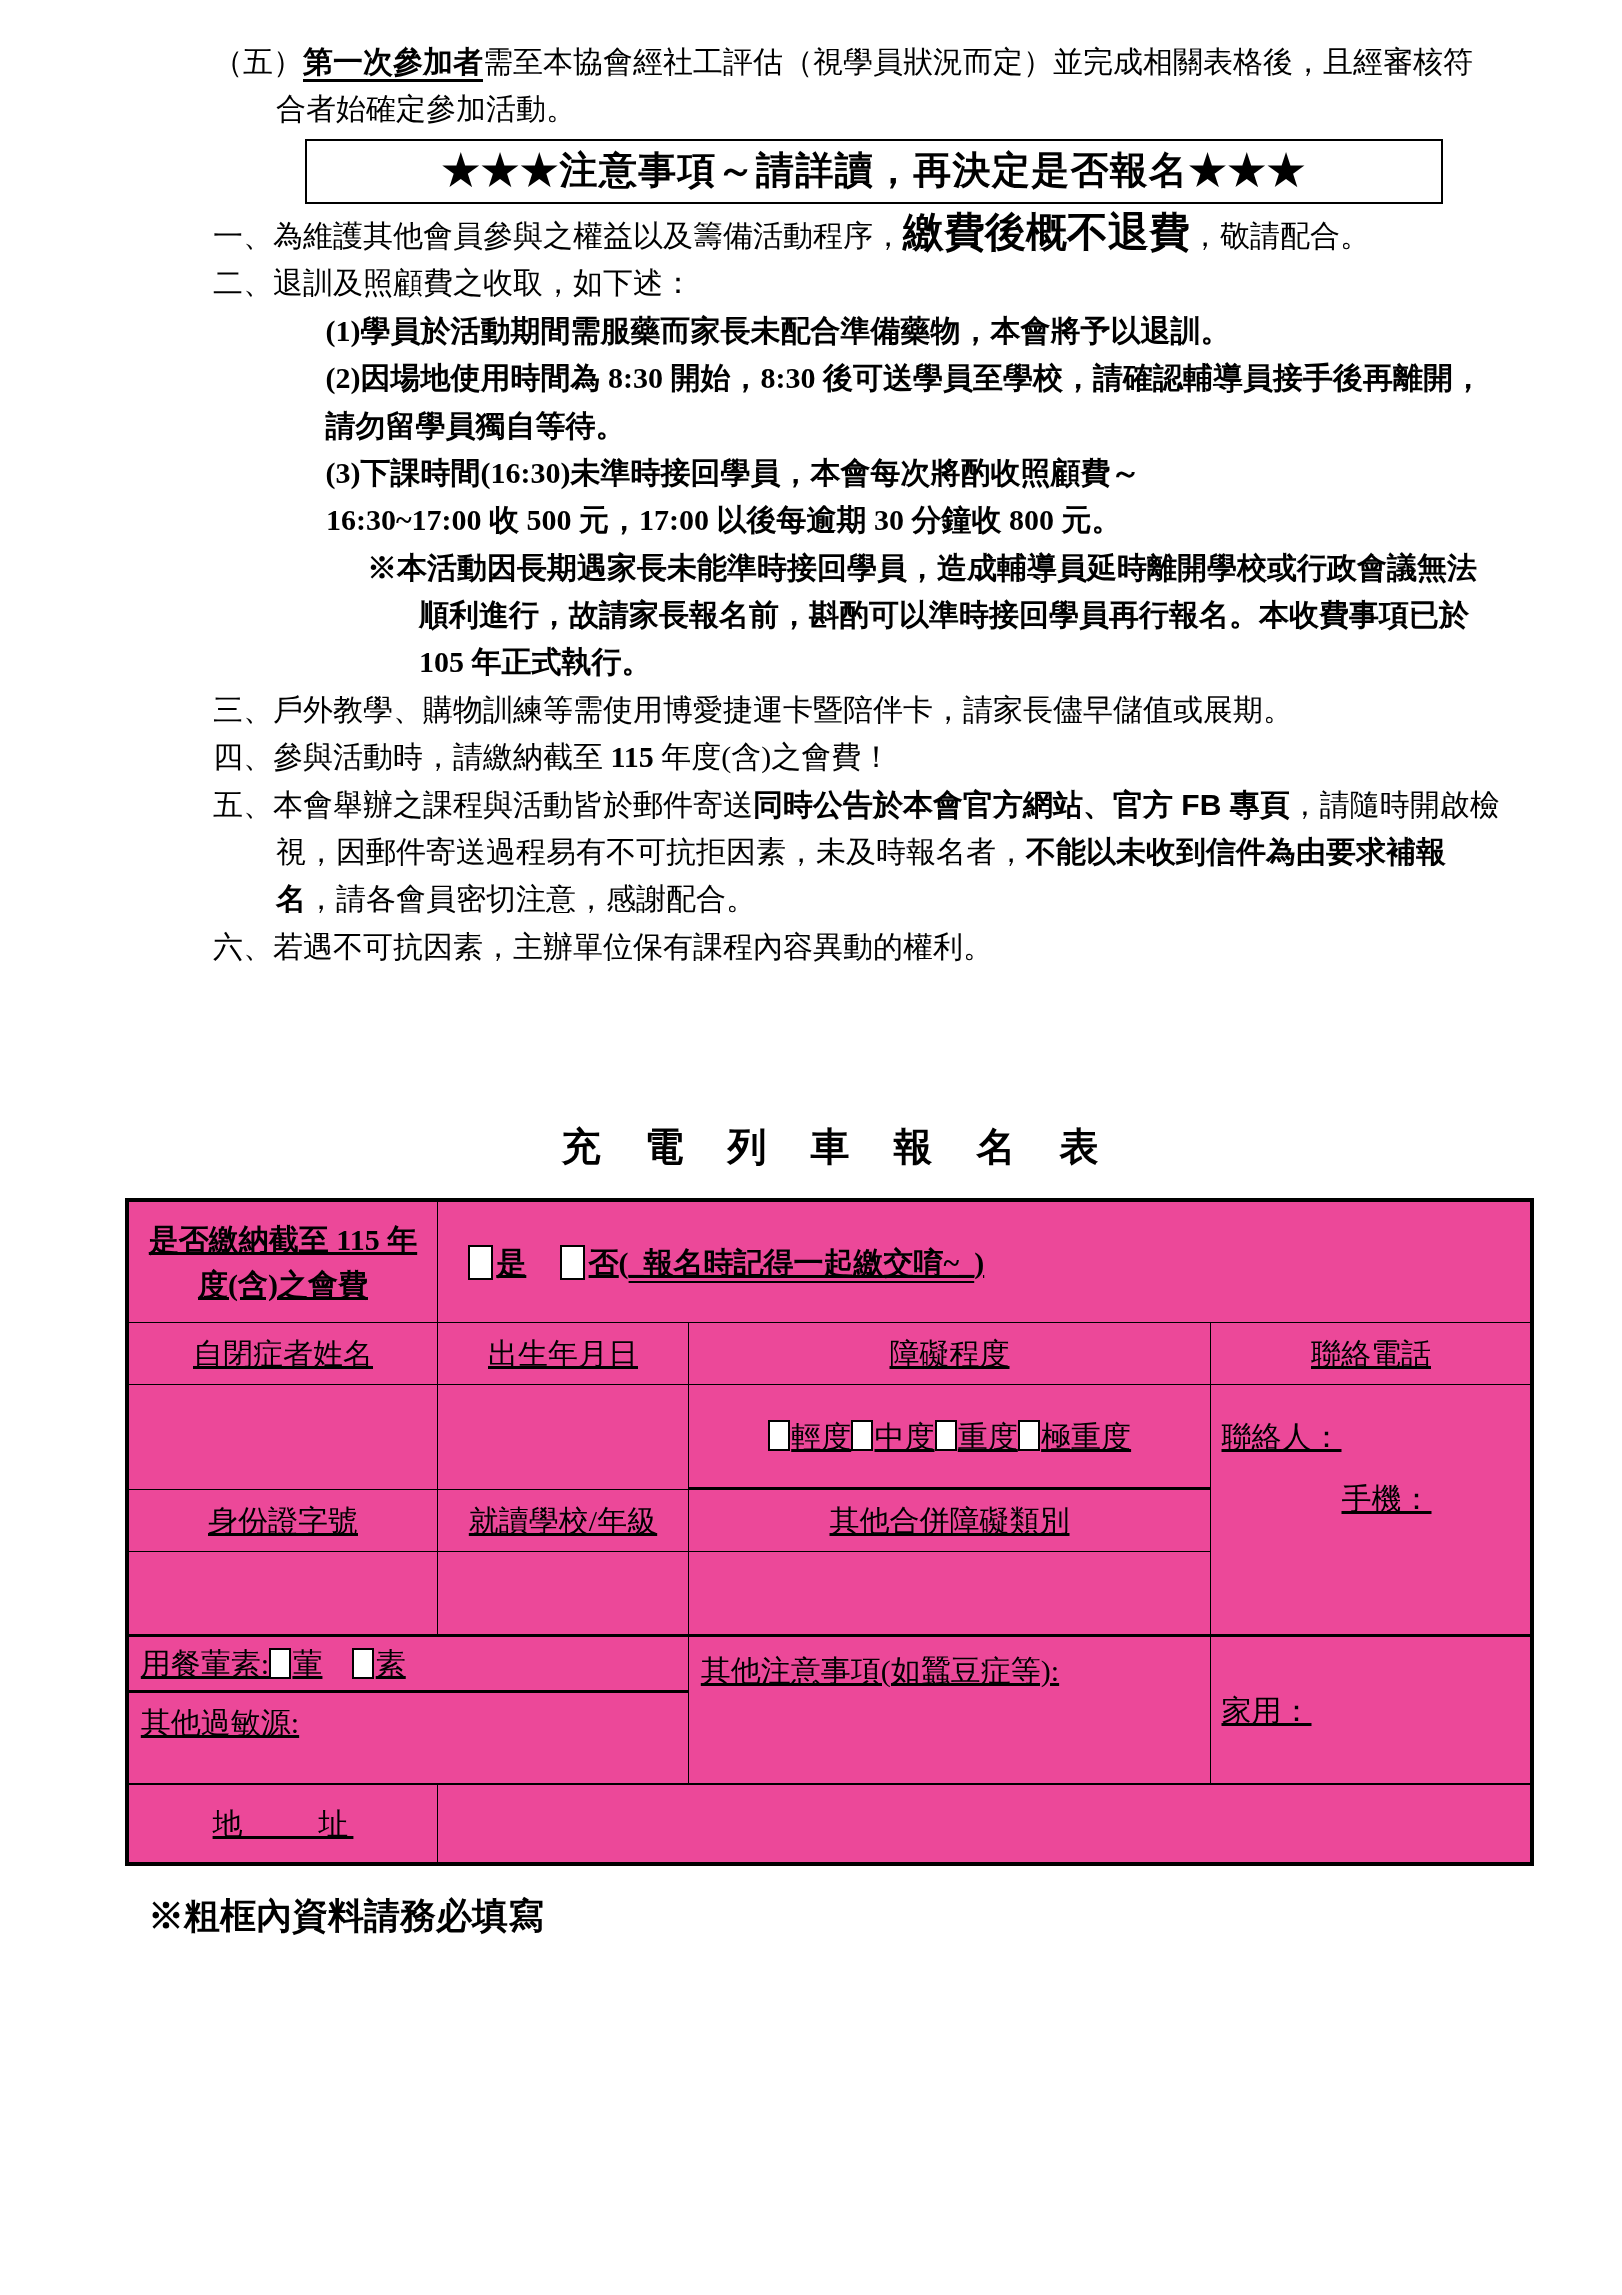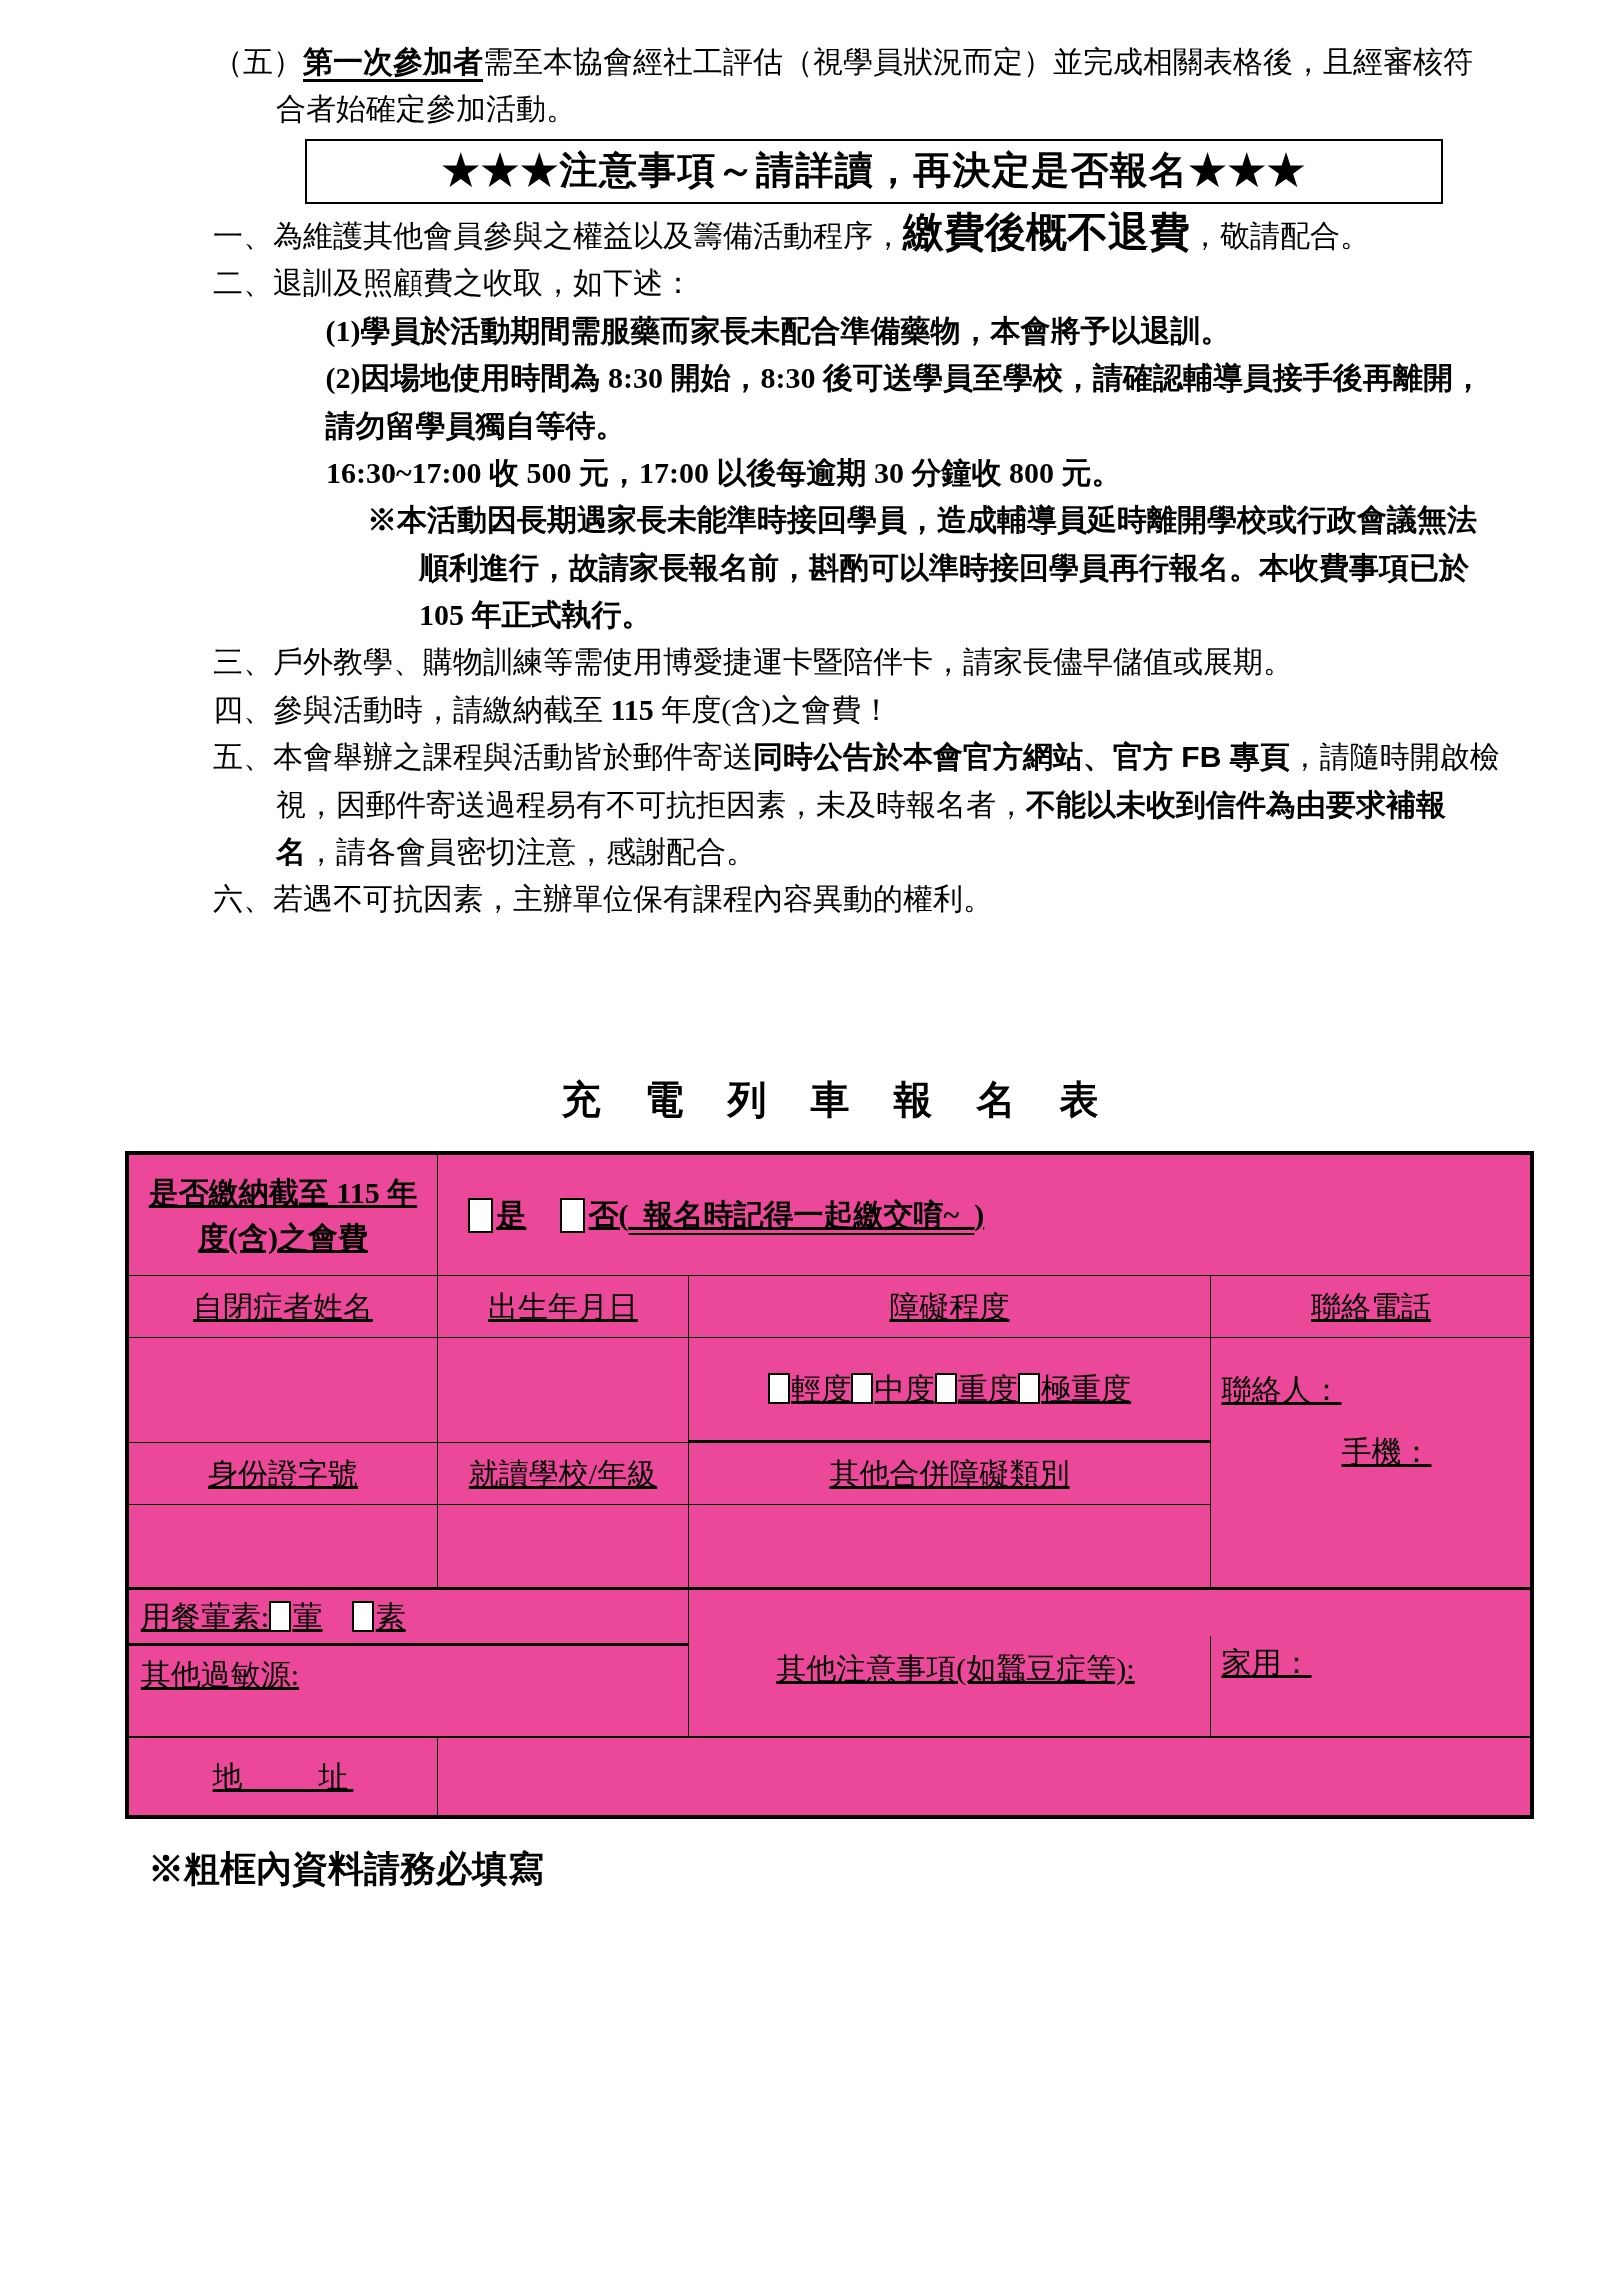--- a/index.html
+++ b/index.html
@@ -49,21 +49,21 @@
   .feeval{grid-row:1;grid-column:2/5;justify-content:flex-start;padding-left:30px;}
   .gh1{grid-row:2;grid-column:1;}.gh2{grid-row:2;grid-column:2;}.gh3{grid-row:2;grid-column:3;}.gh4{grid-row:2;grid-column:4;}
   .ge1{grid-row:3;grid-column:1;}.ge2{grid-row:3;grid-column:2;}
   .sev{grid-row:3;grid-column:3;white-space:nowrap;}
   .contact{grid-row:3/6;grid-column:4;flex-direction:row;align-items:flex-start;justify-content:flex-start;padding-left:10.5px;}
   .contact .lbl1{margin-top:27.5px;}
   .contact .lbl2{margin-top:90px;}
   .gid{grid-row:4;grid-column:1;}.gsch{grid-row:4;grid-column:2;}.gcom{grid-row:4;grid-column:3;}
   .ge3{grid-row:5;grid-column:1;}.ge4{grid-row:5;grid-column:2;}.ge5{grid-row:5;grid-column:3;}
   .diet{grid-row:6;grid-column:1/3;justify-content:flex-start;padding-left:11.8px;white-space:nowrap;}
-  .notes{grid-row:6/8;grid-column:3;align-items:flex-start;justify-content:center;padding:9.2px 0 0 11.8px;margin-top:46px;}
+  .notes{grid-row:6/8;grid-column:3;align-items:flex-start;justify-content:flex-start;padding:9.2px 0 0 11.8px;}
   .home{grid-row:6/8;grid-column:4;justify-content:flex-start;align-items:center;padding-left:10.5px;}
   .allergy{grid-row:7;grid-column:1/3;align-items:flex-start;justify-content:flex-start;padding:5.2px 0 0 11.8px;}
   .gaddr{grid-row:8;grid-column:1;letter-spacing:5.2px;}
   .gaddrv{grid-row:8;grid-column:2/5;}
   .cb{
     display:inline-block;box-sizing:border-box;border:2px solid #000;background:#fff;
     width:25px;height:35px;vertical-align:-5.2px;margin-right:3.3px;
   }
   .cb.small{width:22px;height:31px;vertical-align:-4.6px;margin-right:1.3px;}
   .gap1{display:inline-block;width:34px;}
@@ -80,20 +80,21 @@
   <p class="hang1"><span>（五）</span><span class="rs-blu">第一次參加者</span><span>需至本協會經社工評估（視學員狀況而定）並完成相關表格後，且經審核符合者始確定參加活動。</span></p>
 
   <div class="star-box">
     <span>★★★注意事項～請詳讀，再決定是否報名★★★</span>
   </div>
 
   <p class="hang1"><span>一、為維護其他會員參與之權益以及籌備活動程序，</span><span class="rs-bl">繳費後概不退費</span><span>，敬請配合。</span></p>
   <p class="hang1"><span>二、退訓及照顧費之收取，如下述：</span></p>
   <p class="l2"><span class="rs-b">(1)學員於活動期間需服藥而家長未配合準備藥物，本會將予以退訓。</span></p>
   <p class="l2"><span class="rs-b">(2)因場地使用時間為 8:30 開始，8:30 後可送學員至學校，請確認輔導員接手後再離開，請勿留學員獨自等待。</span></p>
+  <p class="l2"><span class="rs-b">(3)下課時間(16:30)未準時接回學員，本會每次將酌收照顧費～</span></p>
   <p class="l2b"><span class="rs-b">16:30~17:00 收 500 元，17:00 以後每逾期 30 分鐘收 800 元。</span></p>
   <p class="noteblk"><span class="rs-b">※本活動因長期遇家長未能準時接回學員，造成輔導員延時離開學校或行政會議無法順利進行，故請家長報名前，斟酌可以準時接回學員再行報名。本收費事項已於 105 年正式執行。</span></p>
   <p class="hang1"><span>三、戶外教學、購物訓練等需使用博愛捷運卡暨陪伴卡，請家長儘早儲值或展期。</span></p>
   <p class="hang1"><span>四、參與活動時，請繳納截至 </span><span class="rs-b">115</span><span> 年度(含)之會費！</span></p>
   <p class="hang1"><span>五、本會舉辦之課程與活動皆於郵件寄送</span><span class="rs-bg">同時公告於本會官方網站、官方 FB 專頁</span><span>，請隨時開啟檢視，因郵件寄送過程易有不可抗拒因素，未及時報名者，</span><span class="rs-bg">不能以未收到信件為由要求補報名</span><span>，請各會員密切注意，感謝配合。</span></p>
   <p class="hang1"><span>六、若遇不可抗因素，主辦單位保有課程內容異動的權利。</span></p>
 
   <div class="form-title">充電列車報名表</div>
 
   <div class="t">

